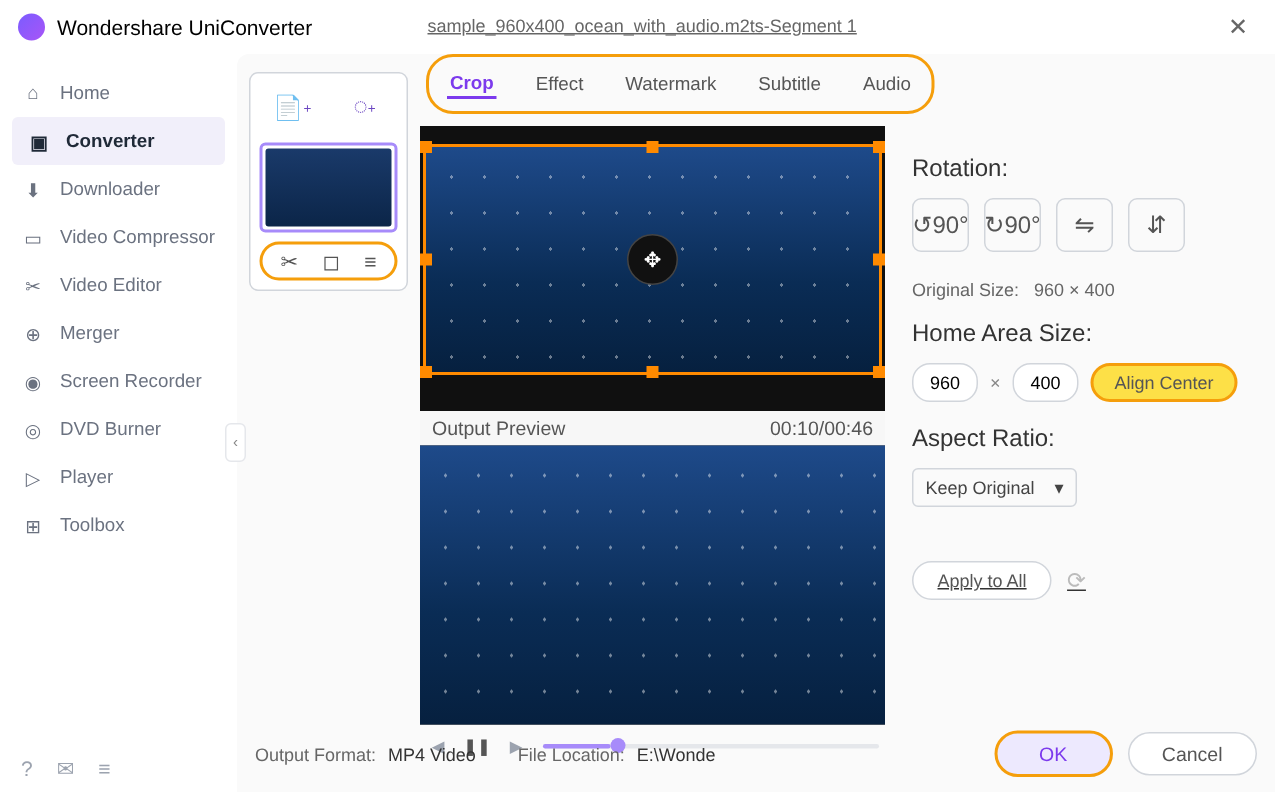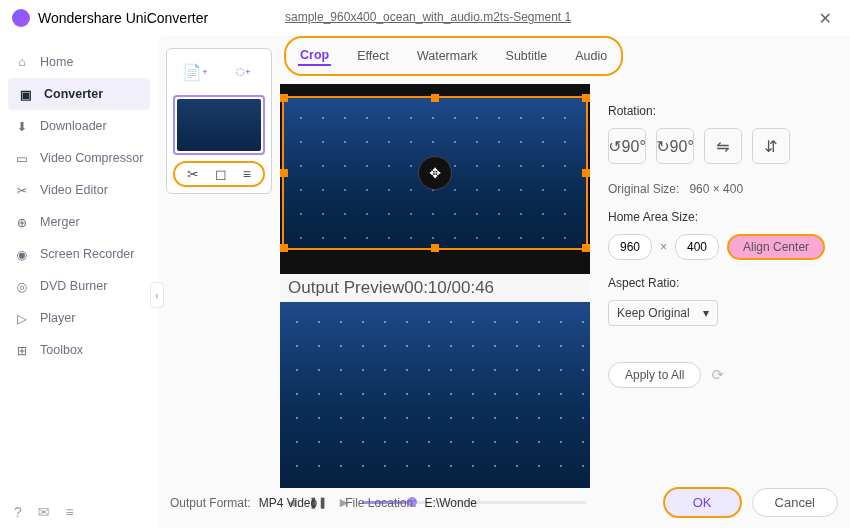--- a/index.html
+++ b/index.html
@@ -35,40 +35,40 @@
 
   .vid-wrap { margin-top: 8px; width: 310px; background:#000; }
   .vid-frame { position:relative; height: 190px; background:#101010; display:flex;align-items:center;justify-content:center; }
   .ocean { position:absolute; inset: 12px 2px 24px 2px; border: 2px solid #ff8a00; background: linear-gradient(180deg,#1e4a8a,#0a2c55 60%,#06203f); }
   .handle-sq { position:absolute; width:8px;height:8px;background:#ff8a00; }
   .hs-tl{top:-4px;left:-4px}.hs-tr{top:-4px;right:-4px}.hs-bl{bottom:-4px;left:-4px}.hs-br{bottom:-4px;right:-4px}
   .hs-ml{top:calc(50% - 4px);left:-4px}.hs-mr{top:calc(50% - 4px);right:-4px}
   .hs-mt{left:calc(50% - 4px);top:-4px}.hs-mb{left:calc(50% - 4px);bottom:-4px}
   .move-cursor { width:34px;height:34px;border-radius:50%;background:#111;border:1px solid #444;display:flex;align-items:center;justify-content:center;color:#fff;font-size:14px;position:absolute;left:calc(50% - 17px);top:calc(50% - 17px);cursor:move; }
   .dots { position:absolute; inset:0; background-image: radial-gradient(rgba(255,255,255,.8) 1px, transparent 1px); background-size: 22px 24px; background-position: 6px 8px; opacity:.5; }
-  .preview-bar { display:flex; padding: 4px 8px; font-size:17px; color:#555; background:#f7f7f7;width:310px; }
+  .preview-bar { display:flex; justify-content:space-between; padding: 4px 8px; font-size:13px; color:#555; background:#f7f7f7;width:310px; }
   .vid-frame2 { width:310px;height:186px;background:#000;display:flex;align-items:center;justify-content:center;position:relative; }
   .ocean2 { position:absolute;inset:0;background: linear-gradient(180deg,#1e4a8a,#0a2c55 60%,#06203f); }
   .ocean2 .dots { opacity:.55; }
   .transport { margin-top:6px; display:flex; align-items:center; gap:10px; padding: 0 4px;width:310px; }
   .tbtn { width:16px;height:16px;color:#9ca3af;cursor:pointer;display:flex;align-items:center;justify-content:center;font-size:11px; }
   .prog { flex:1; height:3px;background:#e5e7eb;position:relative;border-radius:2px; }
   .prog-fill{height:100%;width:20%;background:#a78bfa;border-radius:2px;}
   .prog-knob{position:absolute;left:20%;top:-4px;width:10px;height:10px;border-radius:50%;background:#a78bfa;}
 
   .controls { position:absolute; left: 450px; top: 68px; width: 230px; }
-  .ctrl-label { font-size:12px; color:#333; margin-bottom:10px; }
+  .ctrl-label { font-size:16px; color:#333; margin-bottom:10px; }
   .rot-row { display:flex; gap:10px; margin-bottom:18px; }
   .rot-btn { width:38px;height:36px;border:1px solid #d1d5db;border-radius:6px;display:flex;align-items:center;justify-content:center;cursor:pointer;font-size:16px;color:#555; }
   .size-row { display:flex; align-items:center; gap:8px; margin-bottom:16px; }
   .size-input { width:44px;height:26px;border:1px solid #d1d5db;border-radius:12px;text-align:center;font-size:12px; }
   .mult { font-size:12px;color:#888; }
-  .align-btn { border:2px solid #f59e0b; border-radius:14px; padding:4px 14px;font-size:12px;color:#555;cursor:pointer;background:#f9a8d4; }
+  .align-btn { border:2px solid #f59e0b; border-radius:14px; padding:4px 14px;font-size:12px;color:#555;cursor:pointer;background:#fde047; }
   .aspect-sel { width:110px;height:26px;border:1px solid #d1d5db;border-radius:4px;padding:0 8px;font-size:12px;color:#444;display:flex;align-items:center;justify-content:space-between;cursor:pointer; }
-  .apply-row{display:flex;align-items:center;gap:10px;margin-top:36px;}
+  .apply-row{display:flex;align-items:center;gap:10px;margin-top:36px;text-decoration:underline;}
   .apply-btn{border:1px solid #d1d5db;border-radius:14px;padding:5px 16px;font-size:12px;color:#555;cursor:pointer;background:#fff;}
   .refresh{color:#bbb;font-size:15px;cursor:pointer;}
   .meta-row{font-size:12px;color:#666;display:flex;gap:10px;margin-bottom:14px;}
 
   .footer { position:absolute; bottom:10px; left:12px; right:12px; display:flex; align-items:center; }
   .footer .lbl{font-size:12px;color:#666;margin-right:8px;}
   .footer .val{font-size:12px;color:#333;margin-right:28px;}
   .ok-btn{margin-left:auto;border:2px solid #f59e0b;background:#ede9fe;color:#7c3aed;border-radius:18px;padding:6px 28px;font-size:13px;cursor:pointer;}
   .cancel-btn{margin-left:10px;border:1px solid #d1d5db;background:#fff;color:#555;border-radius:18px;padding:6px 22px;font-size:13px;cursor:pointer;}
 </style>

